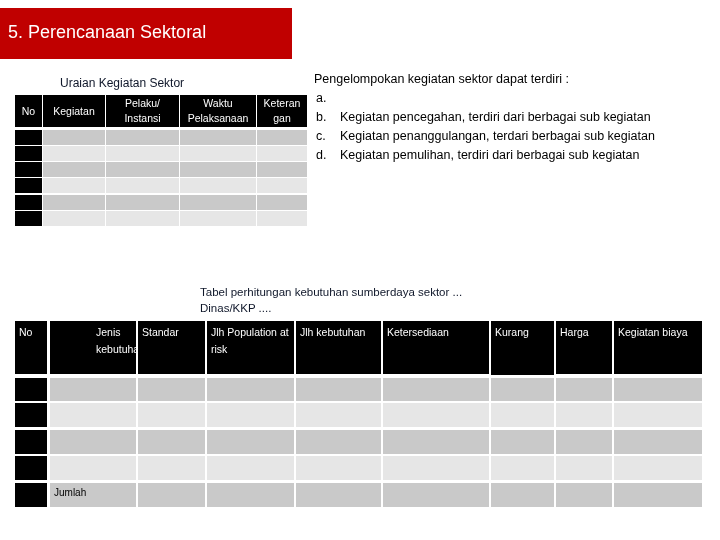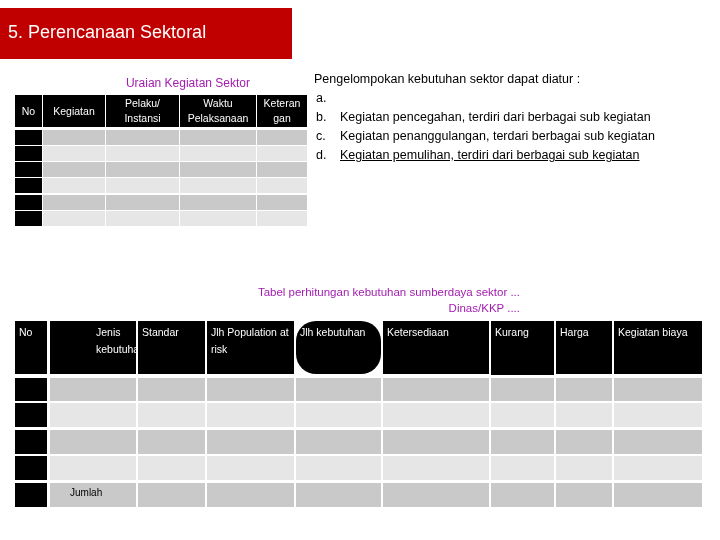--- a/index.html
+++ b/index.html
@@ -1,31 +1,31 @@
 <!DOCTYPE html>
 <html><head>
 <meta charset="utf-8">
 <style>
   * { margin:0; padding:0; box-sizing:border-box; }
   body { width:720px; height:540px; background:#ffffff; position:relative; overflow:hidden; font-family:"DejaVu Sans", sans-serif; }
   .title-bar { position:absolute; left:0; top:8px; width:292px; height:51px; background:#c00000; }
   .title-bar span { position:absolute; left:8px; top:14px; color:#fff; font-size:18px; font-family:"Liberation Sans", sans-serif; }
-  .caption { position:absolute; font-size:11px; color:#a21caf; font-family:"Liberation Sans", sans-serif; text-align:right; }
+  .caption { position:absolute; font-size:11px; color:#0f172a; font-family:"Liberation Sans", sans-serif; text-align:left; }
   .cell { position:absolute; overflow:hidden; }
   .hdr { background:#000; color:#fff; font-size:10.5px; font-family:"Liberation Sans", sans-serif; }
   .hdr.center { display:flex; align-items:center; justify-content:center; text-align:center; line-height:15px; }
   .hdr.topleft { padding:3px 4px; line-height:17px; }
   .nocell { background:#000; }
   .dark { background:#c9c9c9; }
   .light { background:#e6e6e6; }
   .list { position:absolute; left:314px; top:70px; width:400px; font-family:"Liberation Sans", sans-serif; font-size:12.5px; line-height:19px; color:#000; }
   .list .intro { display:block; }
   .list .item { display:flex; }
   .list .marker { width:26px; flex:none; padding-left:2px; }
-  .jumlah { font-size:10px; color:#000; padding:4px 20px; font-family:"Liberation Sans", sans-serif; }
+  .jumlah { font-size:10px; color:#000; padding:4px 4px; font-family:"Liberation Sans", sans-serif; }
 </style>
 </head>
 <body>
 
 <div class="title-bar">
   <span>5. Perencanaan Sektoral</span>
 </div>
 
 <div class="caption" style="left:60px; top:76px; width:190px; font-size:12px;">Uraian Kegiatan Sektor</div>
 
@@ -74,46 +74,46 @@
   <div>
     <div class="cell nocell" style="left:15px; top:211px; width:27px; height:15px;"></div>
     <div class="cell light" style="left:43px; top:211px; width:62px; height:15px;"></div>
     <div class="cell light" style="left:106px; top:211px; width:73px; height:15px;"></div>
     <div class="cell light" style="left:180px; top:211px; width:76px; height:15px;"></div>
     <div class="cell light" style="left:257px; top:211px; width:50px; height:15px;"></div>
   </div>
 </div>
 
 <div class="list">
-  <span class="intro">Pengelompokan kebutuhan sektor dapat diatur :</span>
+  <span class="intro">Pengelompokan kegiatan sektor dapat terdiri :</span>
   <div class="item">
     <span class="marker">a.</span>
   </div>
   <div class="item">
     <span class="marker">b.</span>
     <span>Kegiatan pencegahan, terdiri dari berbagai sub kegiatan</span>
   </div>
   <div class="item">
     <span class="marker">c.</span>
     <span>Kegiatan penanggulangan, terdari berbagai sub kegiatan</span>
   </div>
   <div class="item">
     <span class="marker">d.</span>
-    <span style="white-space:nowrap;text-decoration:underline;">Kegiatan pemulihan, terdiri dari berbagai sub kegiatan</span>
+    <span style="white-space:nowrap;">Kegiatan pemulihan, terdiri dari berbagai sub kegiatan</span>
   </div>
 </div>
 
 <div class="caption" style="left:200px; top:286px; width:320px; font-size:11.5px;">Tabel perhitungan kebutuhan sumberdaya sektor ...</div>
 <div class="caption" style="left:200px; top:302px; width:320px; font-size:11.5px;">Dinas/KKP ....</div>
 
 <div class="cell hdr topleft" style="left:15px; top:321px; width:32px; height:53px;">No</div>
 <div class="cell hdr topleft" style="left:50px; top:321px; width:86px; height:53px;padding-left:46px;">Jenis kebutuhan</div>
 <div class="cell hdr topleft" style="left:138px; top:321px; width:67px; height:53px;">Standar</div>
 <div class="cell hdr topleft" style="left:207px; top:321px; width:87px; height:53px;">Jlh  Population at risk</div>
-<div class="cell hdr topleft" style="left:296px; top:321px; width:85px; height:53px;border-radius:20px;">Jlh kebutuhan</div>
+<div class="cell hdr topleft" style="left:296px; top:321px; width:85px; height:53px;">Jlh kebutuhan</div>
 <div class="cell hdr topleft" style="left:383px; top:321px; width:106px; height:53px;">Ketersediaan</div>
 <div class="cell hdr topleft" style="left:491px; top:321px; width:63px; height:54px;">Kurang</div>
 <div class="cell hdr topleft" style="left:556px; top:321px; width:56px; height:53px;">Harga</div>
 <div class="cell hdr topleft" style="left:614px; top:321px; width:88px; height:53px;">Kegiatan biaya</div>
 
 <div>
   <div>
     <div class="cell nocell" style="left:15px; top:378px; width:32px; height:23px;"></div>
     <div class="cell dark" style="left:50px; top:378px; width:86px; height:23px;"></div>
     <div class="cell dark" style="left:138px; top:378px; width:67px; height:23px;"></div>

